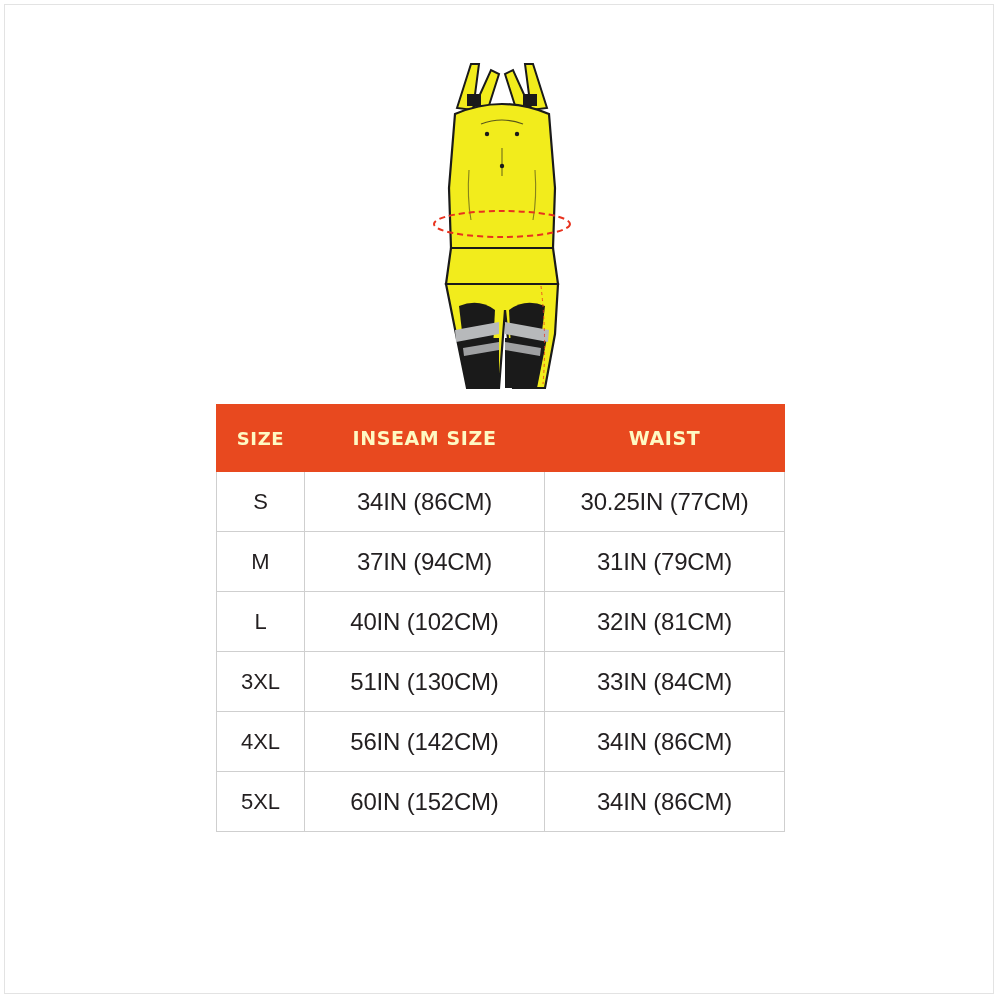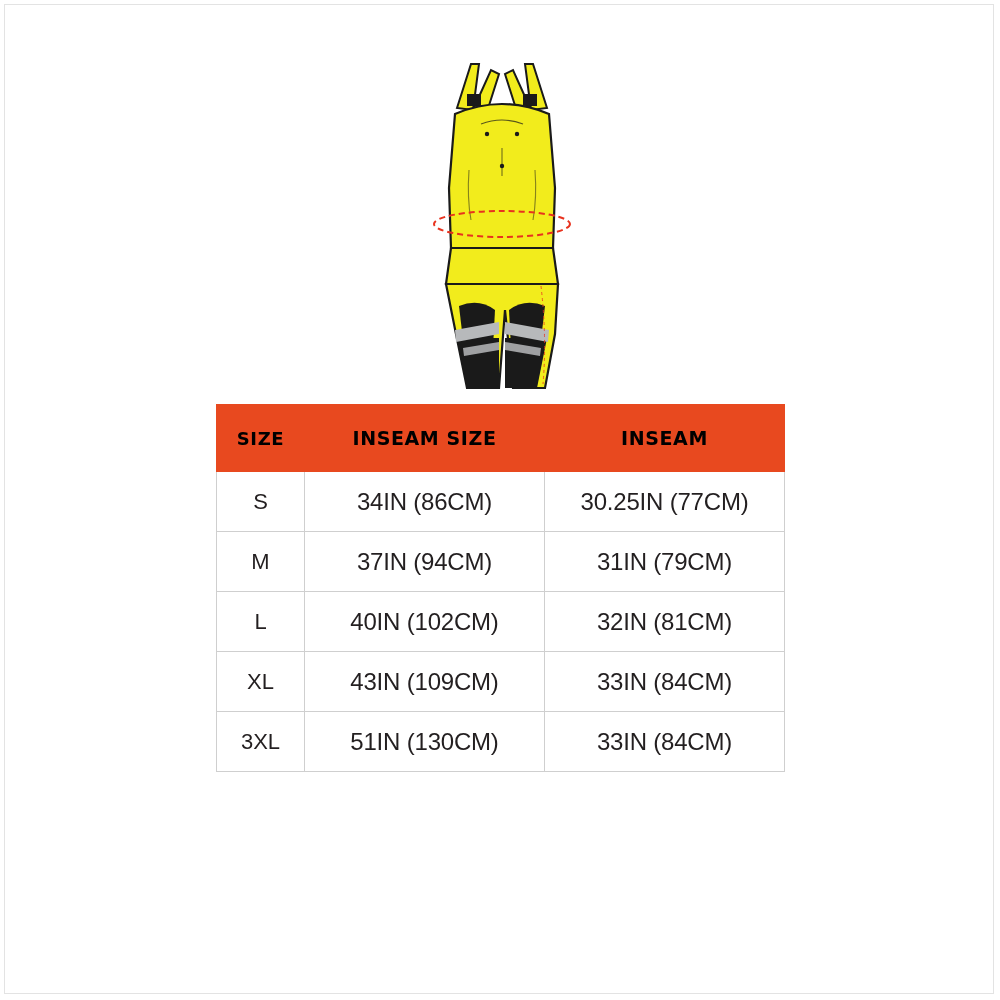--- a/index.html
+++ b/index.html
@@ -47,21 +47,21 @@
     width: 568px;
     border-collapse: collapse;
     table-layout: fixed;
   }
   #size-chart col.c-size    { width: 88px; }
   #size-chart col.c-waist   { width: 240px; }
   #size-chart col.c-inseam  { width: 240px; }
 
   #size-chart thead th {
     background: #e8491f;
-    color: #000000;
+    color: #fef9c3;
     font-size: 19px;
     font-weight: bold;
     letter-spacing: 0.6px;
     height: 64px;
     text-align: center;
     vertical-align: middle;
     border: 1px solid #e8491f;
     font-family: "DejaVu Sans", sans-serif;
   }
   #size-chart thead th.th-size { font-size: 18px; }
@@ -142,45 +142,50 @@
   <table id="size-chart">
     <colgroup>
       <col class="c-size">
         <col class="c-waist">
         <col class="c-inseam">
     </colgroup>
     <thead>
       <tr>
         <th class="th-size">SIZE</th>
         <th>INSEAM SIZE</th>
-        <th>INSEAM</th>
+        <th>WAIST</th>
       </tr>
     </thead>
     <tbody>
       <tr>
         <td class="cell-size">S</td>
         <td class="cell-waist">34IN (86CM)</td>
         <td class="cell-inseam">30.25IN (77CM)</td>
       </tr>
       <tr>
         <td class="cell-size">M</td>
         <td class="cell-waist">37IN (94CM)</td>
         <td class="cell-inseam">31IN (79CM)</td>
       </tr>
       <tr>
         <td class="cell-size">L</td>
         <td class="cell-waist">40IN (102CM)</td>
         <td class="cell-inseam">32IN (81CM)</td>
       </tr>
       <tr>
-        <td class="cell-size">XL</td>
-        <td class="cell-waist">43IN (109CM)</td>
+        <td class="cell-size">3XL</td>
+        <td class="cell-waist">51IN (130CM)</td>
         <td class="cell-inseam">33IN (84CM)</td>
       </tr>
       <tr>
-        <td class="cell-size">3XL</td>
-        <td class="cell-waist">51IN (130CM)</td>
-        <td class="cell-inseam">33IN (84CM)</td>
+        <td class="cell-size">4XL</td>
+        <td class="cell-waist">56IN (142CM)</td>
+        <td class="cell-inseam">34IN (86CM)</td>
+      </tr>
+      <tr>
+        <td class="cell-size">5XL</td>
+        <td class="cell-waist">60IN (152CM)</td>
+        <td class="cell-inseam">34IN (86CM)</td>
       </tr>
     </tbody>
   </table>
 
 </div>
 
 </body></html>

